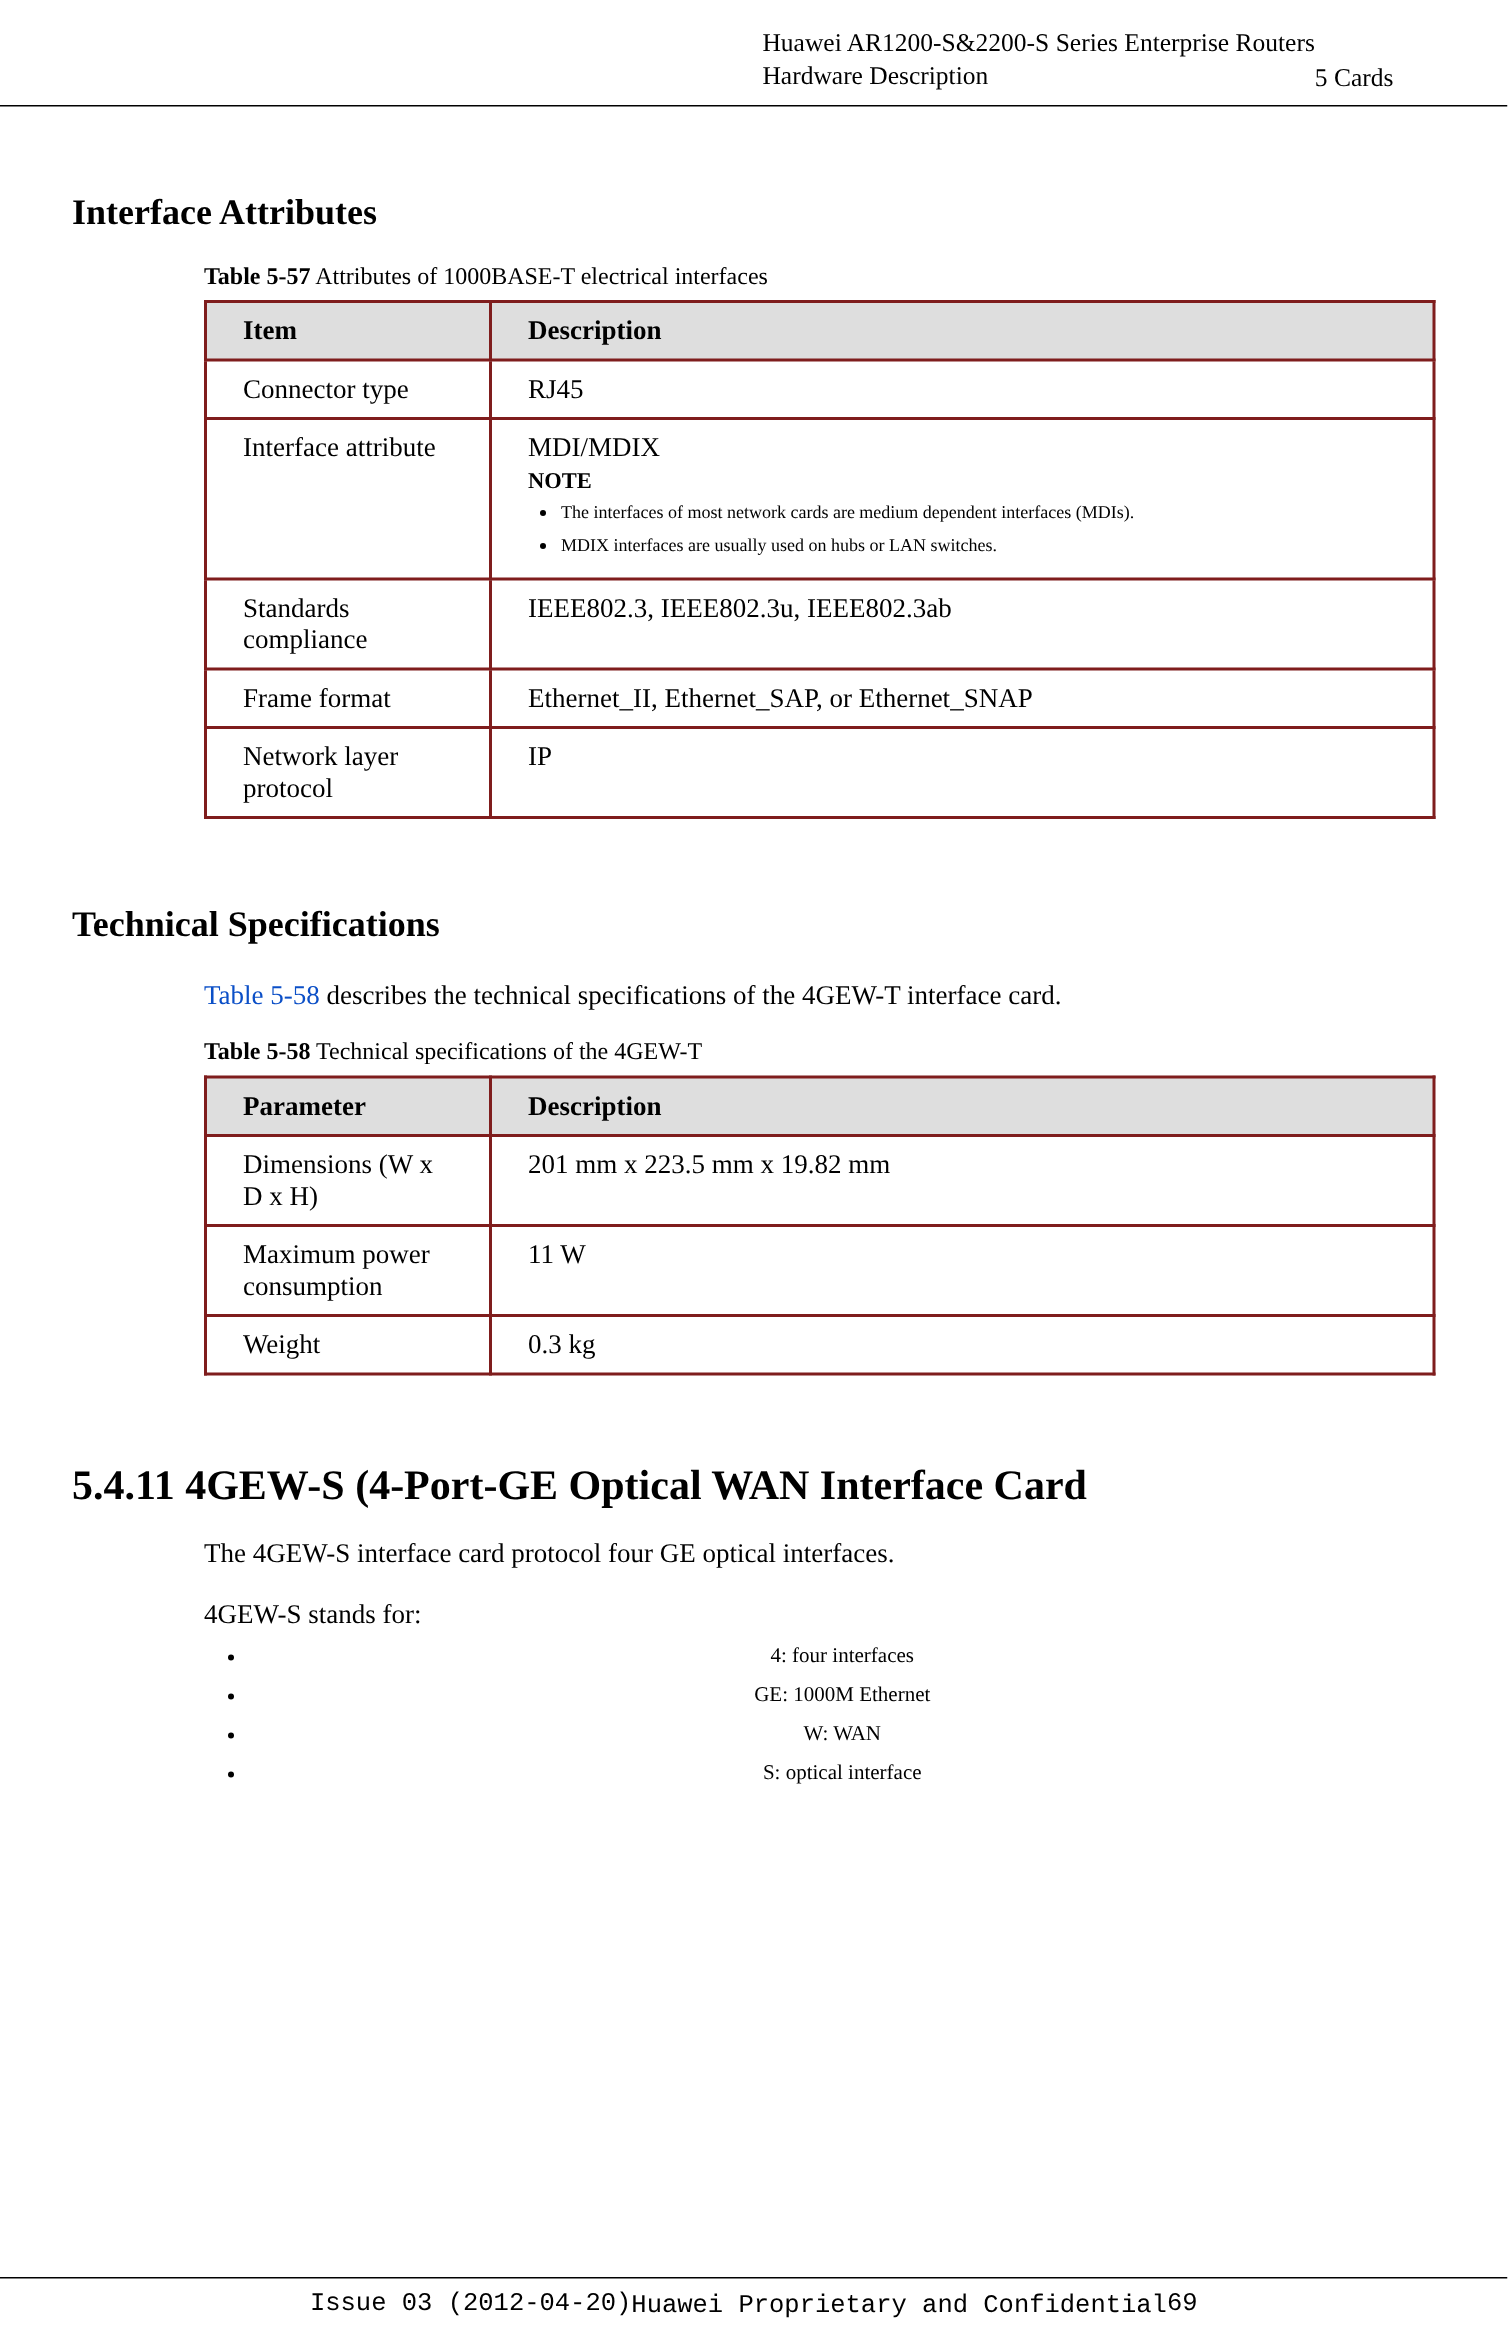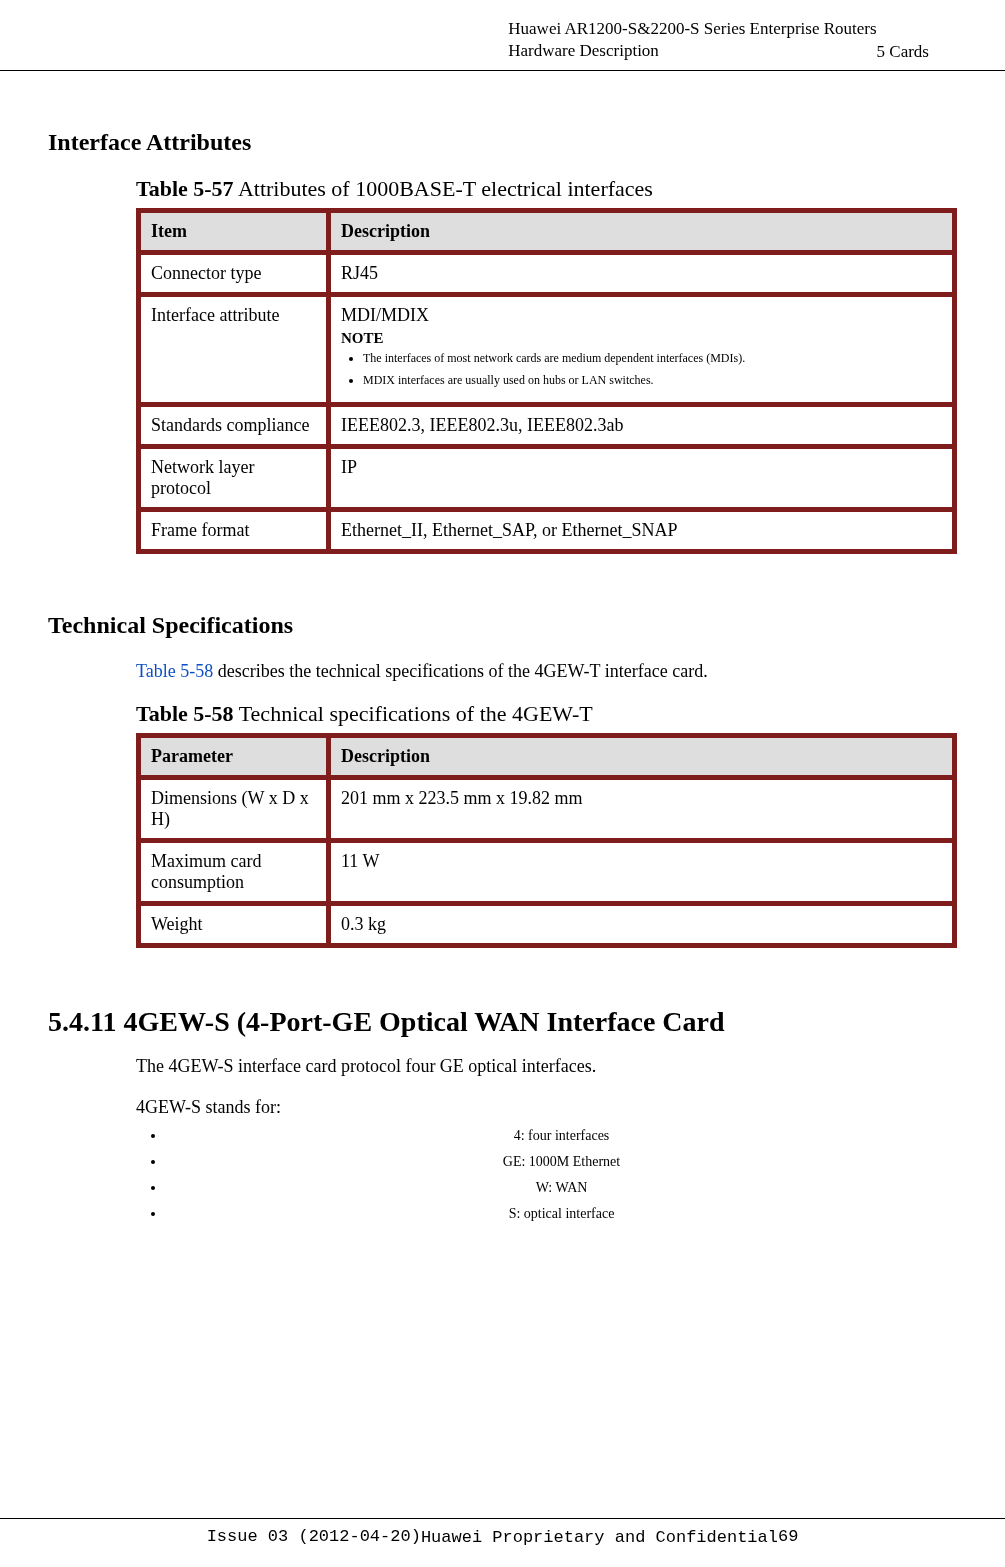--- a/index.html
+++ b/index.html
@@ -27,34 +27,34 @@
     h3.section-head {
       font-size: 24px;
       font-weight: bold;
       margin-top: 58px;
       margin-bottom: 20px;
     }
     .indent-block {
       margin-left: 88px;
     }
     .table-caption {
-      font-size: 22px;
+      font-size: 16px;
       margin-bottom: 6px;
       margin-top: 10px;
     }
     .table-caption .bold { font-weight: bold; }
     table.doc-table {
       width: 100%;
       border-collapse: collapse;
       border: 1.5px solid #6b6b6b;
       margin-bottom: 10px;
     }
     table.doc-table th, table.doc-table td {
-      border: 5px solid #7f1d1d;
-      padding: 8px 10px;
+      border: 2px solid #7f1d1d;
+      padding: 8px 24px;
       vertical-align: top;
       font-size: 18px;
       text-align: left;
     }
     table.doc-table th {
       background: #dedede;
       font-weight: bold;
     }
     .col-item { width: 190px; }
     .note-label {
@@ -148,26 +148,26 @@
               <li>The interfaces of most network cards are medium dependent interfaces (MDIs).</li>
               <li>MDIX interfaces are usually used on hubs or LAN switches.</li>
             </ul>
           </td>
         </tr>
         <tr>
           <td>Standards compliance</td>
           <td>IEEE802.3, IEEE802.3u, IEEE802.3ab</td>
         </tr>
         <tr>
+          <td>Frame format</td>
+          <td>Ethernet_II, Ethernet_SAP, or Ethernet_SNAP</td>
+        </tr>
+        <tr>
           <td>Network layer protocol</td>
           <td>IP</td>
-        </tr>
-        <tr>
-          <td>Frame format</td>
-          <td>Ethernet_II, Ethernet_SAP, or Ethernet_SNAP</td>
         </tr>
       </tbody>
     </table>
   </div>
 
   <h3 class="section-head">Technical Specifications</h3>
 
   <div class="indent-block">
     <p class="para">
       <span class="link">Table 5-58</span><span> describes the technical specifications of the 4GEW-T interface card.</span>
@@ -182,21 +182,21 @@
           <th class="col-item">Parameter</th>
           <th>Description</th>
         </tr>
       </thead>
       <tbody>
         <tr>
           <td>Dimensions (W x D x H)</td>
           <td>201 mm x 223.5 mm x 19.82 mm</td>
         </tr>
         <tr>
-          <td>Maximum card consumption</td>
+          <td>Maximum power consumption</td>
           <td>11 W</td>
         </tr>
         <tr>
           <td>Weight</td>
           <td>0.3 kg</td>
         </tr>
       </tbody>
     </table>
   </div>
 

